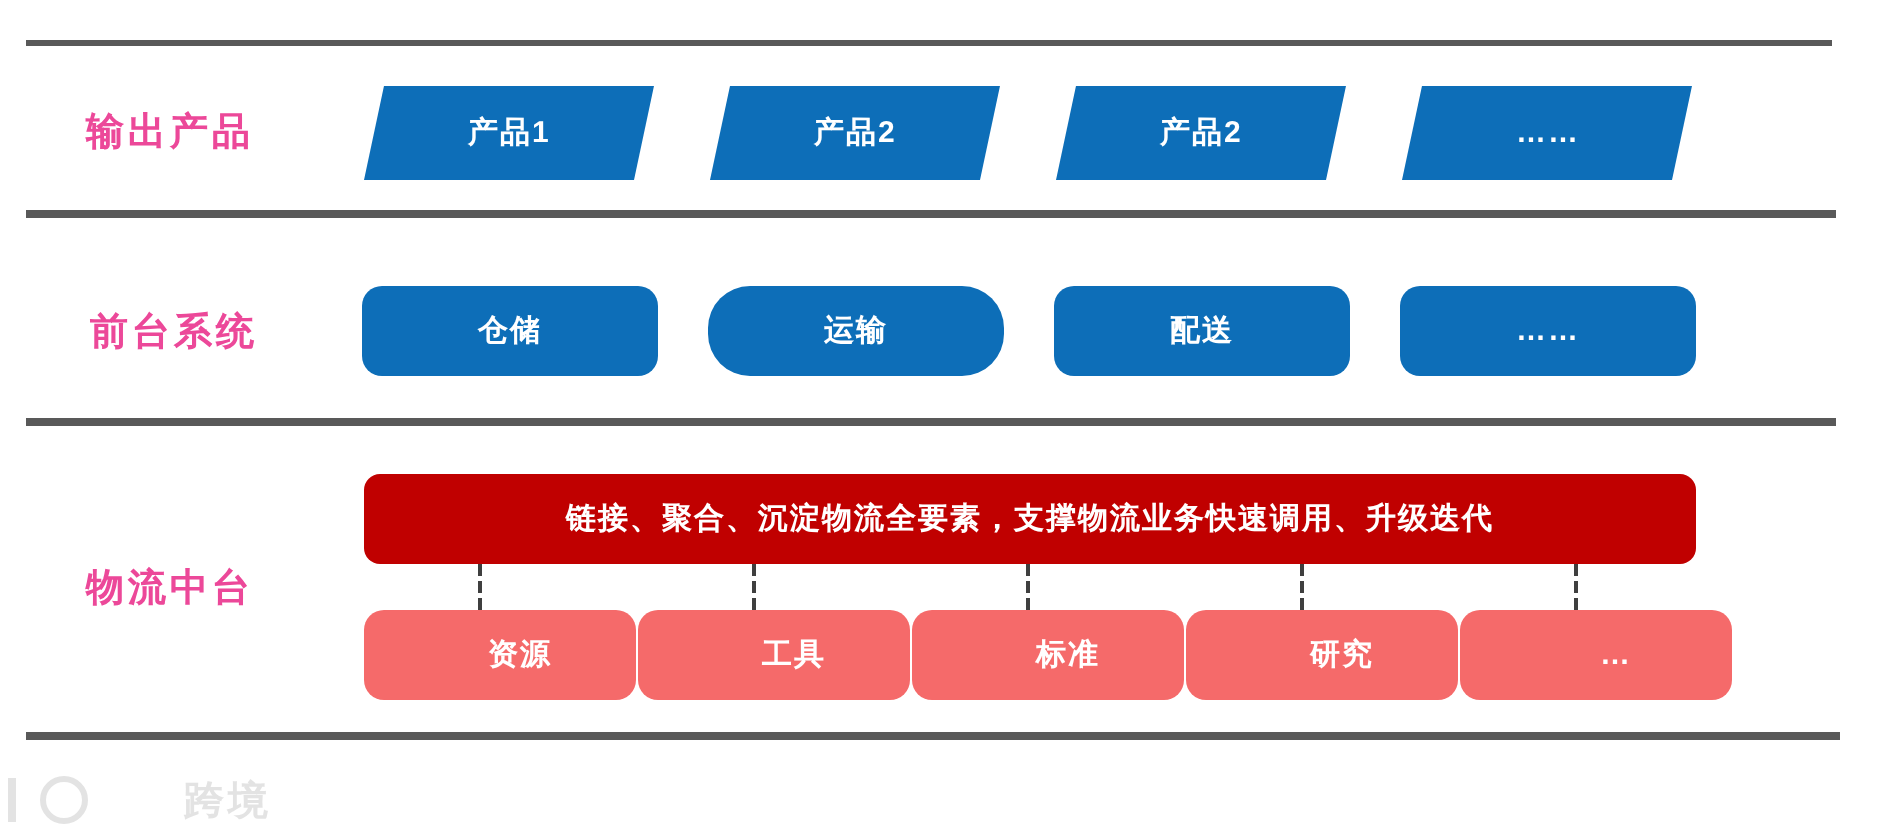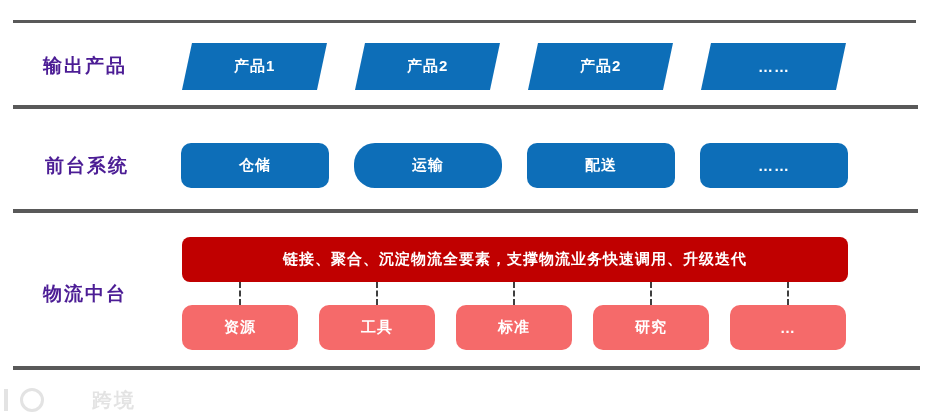--- a/index.html
+++ b/index.html
@@ -5,21 +5,21 @@
   html,body{margin:0;padding:0;background:#ffffff;}
   body{font-family:"Liberation Sans","DejaVu Sans",sans-serif;}
   #stage{position:relative;width:939px;height:417px;background:#ffffff;overflow:hidden;}
 
   .divider{position:absolute;background:#595959;}
   #divider-1{left:13px;top:20px;width:903px;height:3px;}
   #divider-2{left:13px;top:105px;width:905px;height:4px;}
   #divider-3{left:13px;top:209px;width:905px;height:4px;}
   #divider-4{left:13px;top:366px;width:907px;height:4px;}
 
-  .row-label{position:absolute;color:#4c1d95;font-size:19px;font-weight:bold;letter-spacing:2px;white-space:nowrap;font-family:Liberation Mono, monospace;}
+  .row-label{position:absolute;color:#ec4899;font-size:19px;font-weight:bold;letter-spacing:2px;white-space:nowrap;font-family:Liberation Mono, monospace;}
   #label-output{left:43px;top:53px;}
   #label-front{left:45px;top:153px;}
   #label-middle{left:43px;top:281px;}
 
   .para{position:absolute;top:43px;width:135px;height:47px;background:#0D6EB8;
         transform:skewX(-12deg);transform-origin:bottom left;
         display:flex;align-items:center;justify-content:center;}
   .para > span{transform:skewX(12deg);color:#ffffff;font-size:15px;font-weight:bold;letter-spacing:1px;}
   #para-1{left:182px;} #para-2{left:355px;} #para-3{left:528px;} #para-4{left:701px;}
 
@@ -27,21 +27,21 @@
         display:flex;align-items:center;justify-content:center;color:#ffffff;font-size:15px;font-weight:bold;letter-spacing:1px;}
   #front-1{left:181px;} #front-2{left:354px;border-radius:21px;} #front-3{left:527px;} #front-4{left:700px;}
 
   #banner{position:absolute;left:182px;top:237px;width:666px;height:45px;background:#C00000;border-radius:8px;
         display:flex;align-items:center;justify-content:center;color:#ffffff;font-size:15px;font-weight:bold;letter-spacing:1px;white-space:nowrap;}
 
   .connector{position:absolute;top:282px;height:23px;width:0;border-left:2px dashed #3f3f3f;}
   #conn-1{left:239px;} #conn-2{left:376px;} #conn-3{left:513px;} #conn-4{left:650px;} #conn-5{left:787px;}
 
   .midbox{position:absolute;top:305px;width:116px;height:45px;background:#F56A6A;border-radius:10px;
-        display:flex;align-items:center;justify-content:center;color:#ffffff;font-size:15px;font-weight:bold;letter-spacing:1px;}
+        display:flex;align-items:center;justify-content:center;color:#ffffff;font-size:15px;font-weight:bold;letter-spacing:1px;padding-left:20px;}
   #mid-1{left:182px;} #mid-2{left:319px;} #mid-3{left:456px;} #mid-4{left:593px;text-align:center;} #mid-5{left:730px;}
 
   #source-note{position:absolute;left:17px;top:386px;font-size:14px;color:#be185d;letter-spacing:1px;z-index:2;margin-top:36px;}
 
   #watermark{position:absolute;left:2px;top:385px;width:190px;height:30px;opacity:0.16;z-index:1;
         display:flex;align-items:center;color:#555555;}
   #watermark .wm-circle{display:inline-block;width:18px;height:18px;border:3px solid #555555;border-radius:50%;margin-left:12px;}
   #watermark .wm-bar{display:inline-block;width:4px;height:22px;background:#555555;margin-left:2px;}
   #watermark .wm-text{font-size:20px;font-weight:bold;margin-left:48px;letter-spacing:2px;}
 </style>

